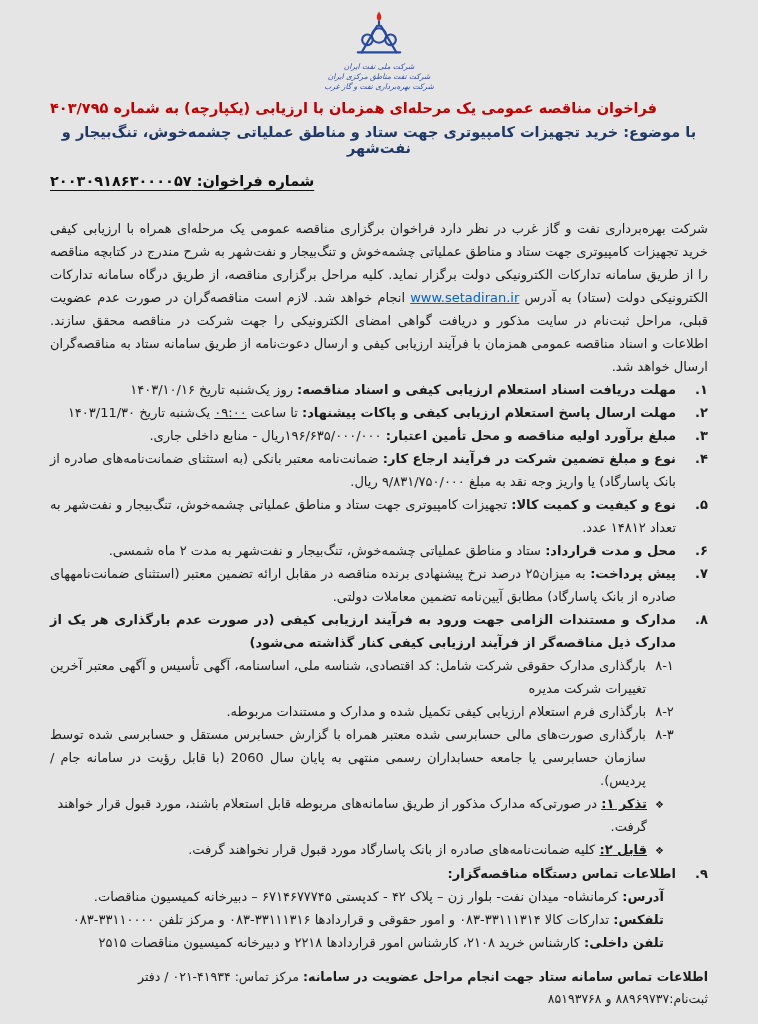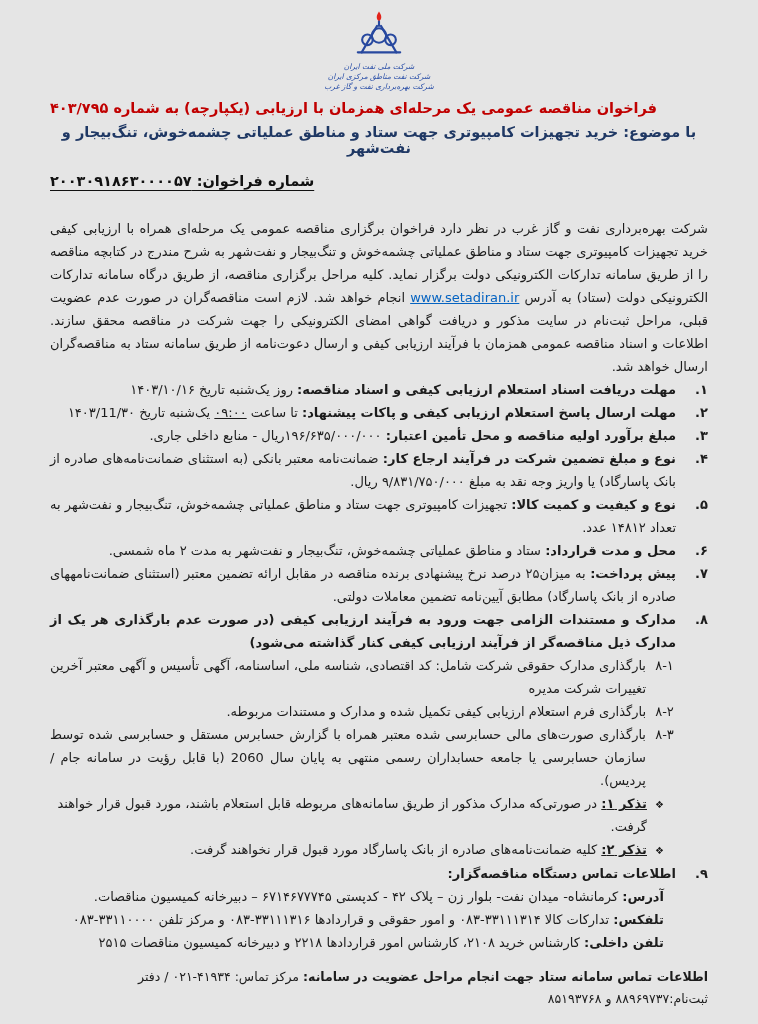--- a/index.html
+++ b/index.html
@@ -136,21 +136,21 @@
       <span class="snum">۸-۳</span>
       <span class="stext">بارگذاری صورت‌های مالی حسابرسی شده معتبر همراه با گزارش حسابرس مستقل و حسابرسی شده توسط سازمان حسابرسی یا جامعه حسابداران رسمی منتهی به پایان سال 2060 (با قابل رؤیت در سامانه جام / پردیس).</span>
     </div>
 
     <div class="note">
       <span class="mark">❖</span>
       <span><span class="nlbl">تذکر ۱:</span><span> در صورتی‌که مدارک مذکور از طریق سامانه‌های مربوطه قابل استعلام باشند، مورد قبول قرار خواهند گرفت.</span></span>
     </div>
     <div class="note">
       <span class="mark">❖</span>
-      <span><span class="nlbl">تذکر ۲:</span><span> کلیه ضمانت‌نامه‌های صادره از بانک پاسارگاد مورد قبول قرار نخواهند گرفت.</span></span>
+      <span><span class="nlbl">قابل ۲:</span><span> کلیه ضمانت‌نامه‌های صادره از بانک پاسارگاد مورد قبول قرار نخواهند گرفت.</span></span>
     </div>
 
     <div class="item">
       <span class="num">۹.</span>
       <div class="content"><span class="lbl">اطلاعات تماس دستگاه مناقصه‌گزار:</span><span></span></div>
     </div>
 
     <div class="contact">
       <span class="lbl">آدرس:</span><span> کرمانشاه- میدان نفت- بلوار زن – پلاک ۴۲ - کدپستی ۶۷۱۴۶۷۷۷۴۵ – دبیرخانه کمیسیون مناقصات.</span>
     </div>

